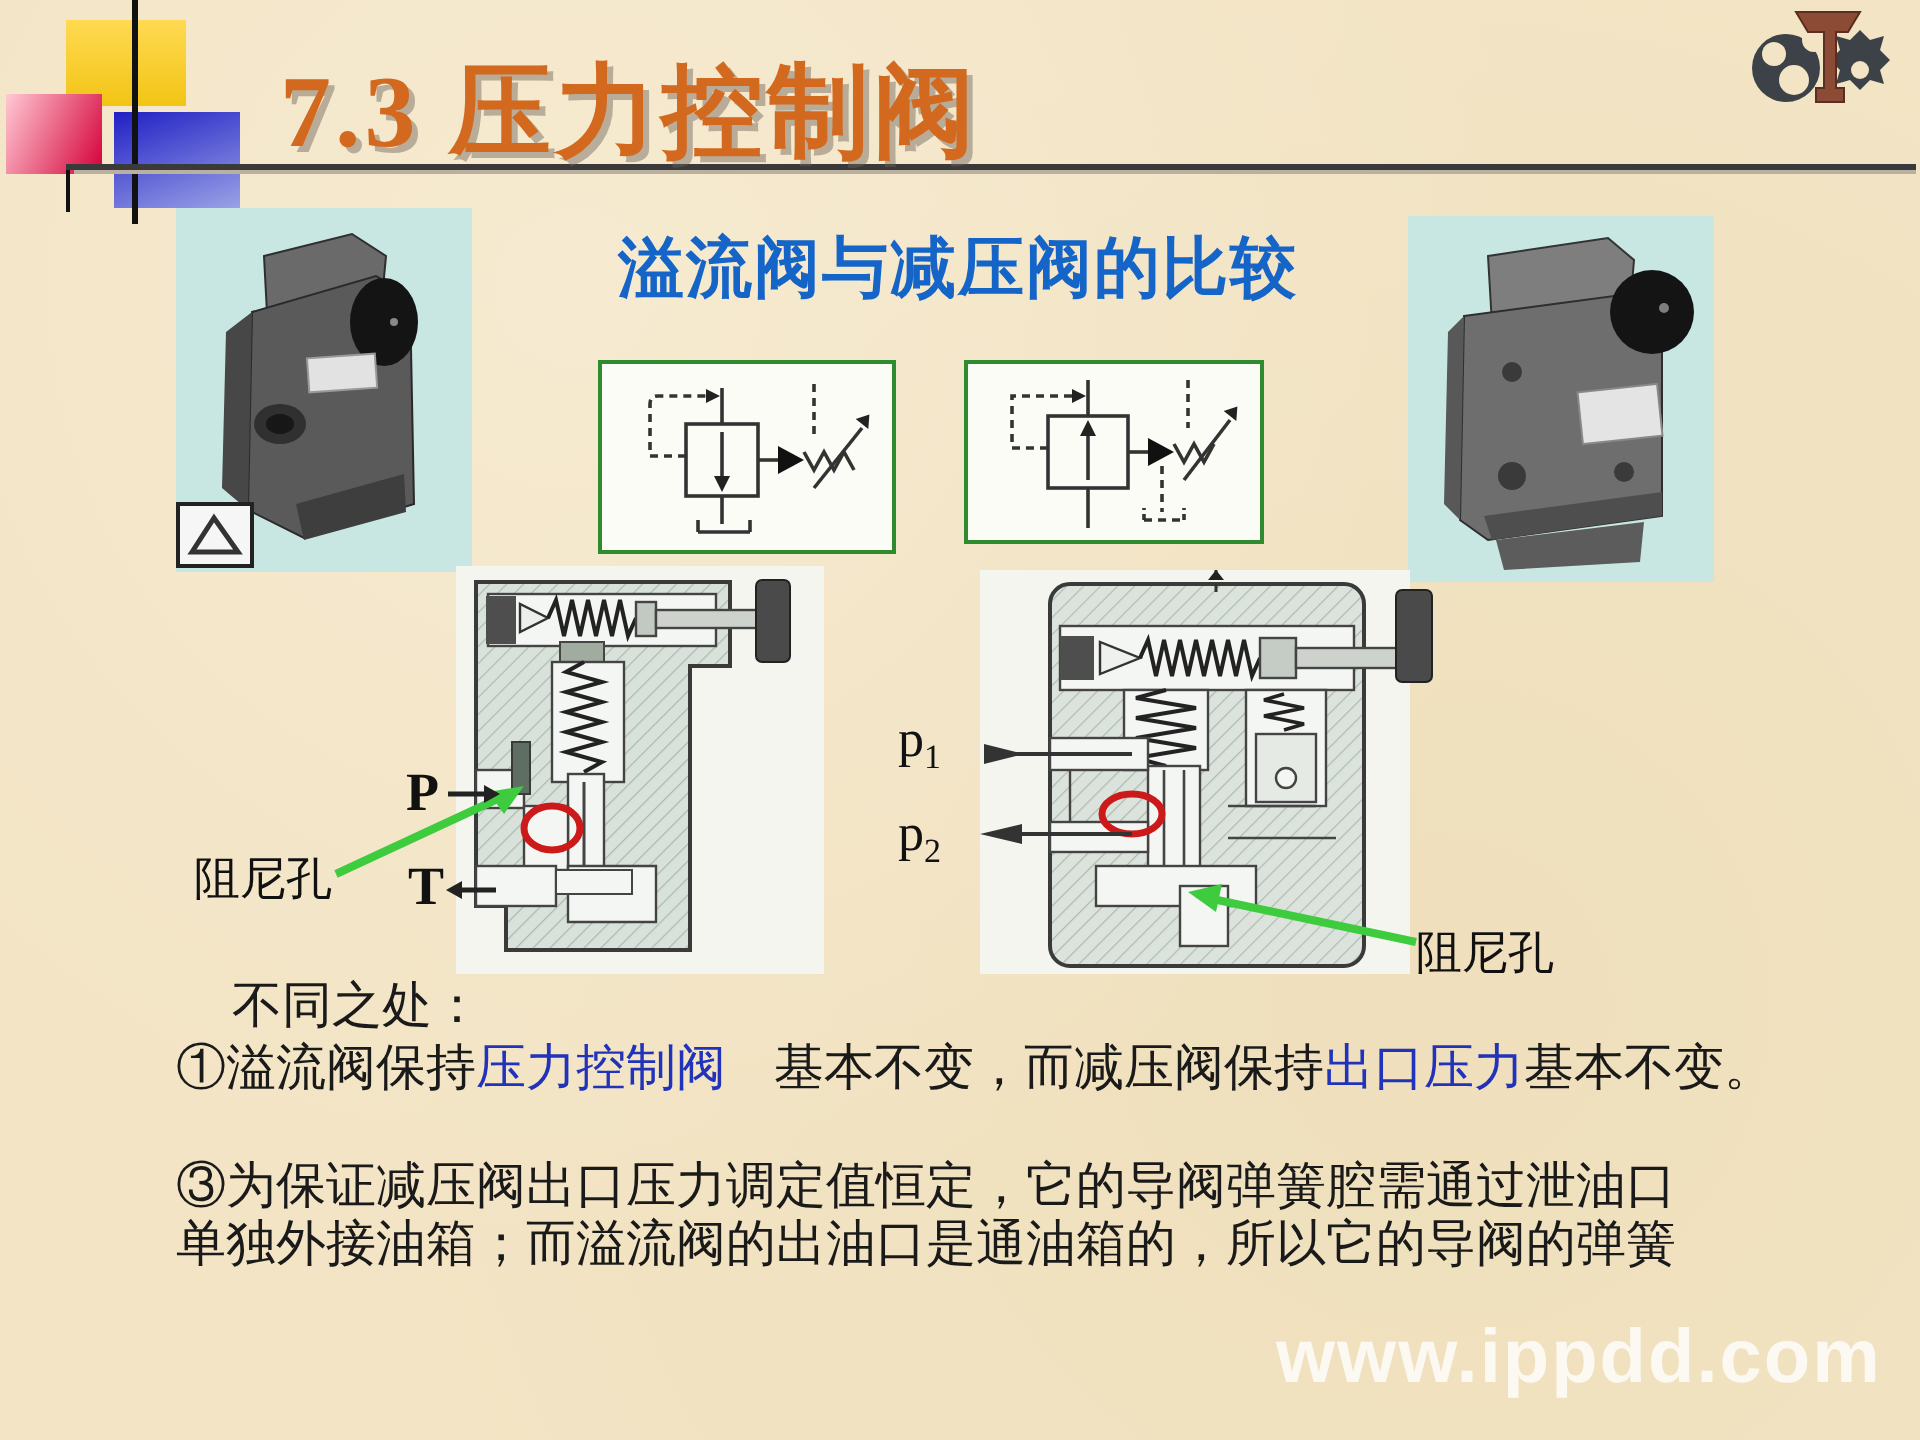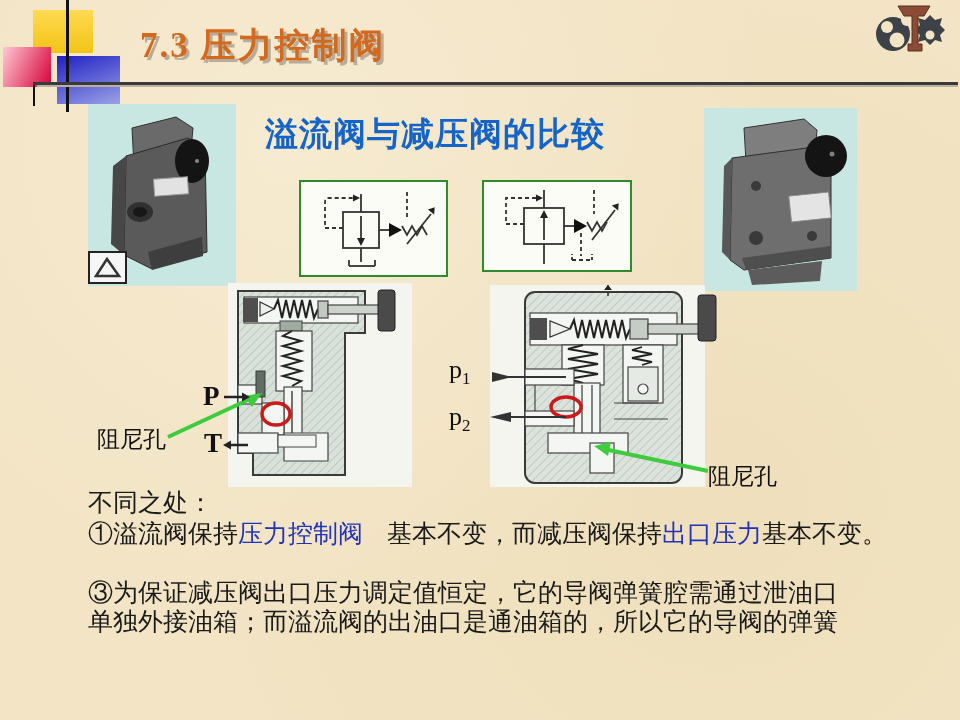--- a/index.html
+++ b/index.html
@@ -2,25 +2,25 @@
 <html><head>
 <meta charset="utf-8">
 <style>
   html,body{margin:0;padding:0;}
   .slide{position:relative;width:960px;height:720px;overflow:hidden;
     background:#F2E4C4;
     background-image:radial-gradient(circle at 30% 20%, #F6EAD0 0%, rgba(246,234,208,0) 55%),
                      radial-gradient(circle at 75% 70%, #EFDFBC 0%, rgba(239,223,188,0) 60%);
     font-family:"Liberation Serif","DejaVu Serif",serif;}
   .abs{position:absolute;}
-  .title{font-size:35px;font-weight:bold;color:#D2691E;letter-spacing:2px;
+  .title{font-size:51px;font-weight:bold;color:#D2691E;letter-spacing:2px;
     text-shadow:3px 3px 0 rgba(110,100,90,.45);white-space:nowrap;}
-  .subtitle{font-size:33px;font-weight:600;color:#1565C8;white-space:nowrap;letter-spacing:1px;}
+  .subtitle{font-size:33px;font-weight:600;color:#1565C8;white-space:nowrap;letter-spacing:1px;margin-left:44px;}
   .bodyline{font-size:25px;color:#1A1A1A;white-space:nowrap;letter-spacing:0;}
-  .heading{font-size:25px;color:#1A1A1A;white-space:nowrap;}
+  .heading{font-size:25px;color:#1A1A1A;white-space:nowrap;margin-left:28px;}
   .lbl{color:#111;}
   .pt{font-size:27px;font-weight:bold;}
   .psub{font-size:26px;}
   .psub sub{font-size:17px;}
   .damping{font-size:23px;}
   .footer{font-size:23px;color:#D98E8E;white-space:nowrap;letter-spacing:2px;}
   .watermark{font-size:38px;font-weight:bold;color:rgba(255,255,255,.8);
     font-family:"Liberation Sans","DejaVu Sans",sans-serif;letter-spacing:1px;}
   .greenbox{border:2px solid #2E8B2E;background:#FCFCF6;}
   svg{display:block;}
@@ -226,14 +226,15 @@
     <span>p</span><sub>2</sub>
   </div>
   <div class="abs lbl damping" style="left:97px;top:424px;">阻尼孔</div>
   <div class="abs lbl damping" style="left:708px;top:461px;">阻尼孔</div>
 
   <div class="abs heading" style="left:88px;top:486px;">不同之处：</div>
   <div class="abs bodyline" style="left:88px;top:517px;"><span style="color: rgb(26, 26, 26);">①溢流阀保持</span><span style="color: rgb(34, 51, 187);">压力控制阀</span><span style="color: rgb(26, 26, 26); margin-left: 24px;">基本不变，而减压阀保持</span><span style="color: rgb(34, 51, 187); margin-top: 16px;">出口压力</span><span style="color: rgb(26, 26, 26);">基本不变。</span></div>
   <div class="abs bodyline" style="left:88px;top:605px;"><span style="color: rgb(26, 26, 26);">单独外接油箱；而溢流阀的出油口是通油箱的，所以它的导阀的弹簧</span></div>
   <div class="abs bodyline" style="left:88px;top:576px;"><span style="color: rgb(26, 26, 26);">③为保证减压阀出口压力调定值恒定，它的导阀弹簧腔需通过泄油口</span></div>
 
+  <div class="abs watermark" style="left:638px;top:658px;">www.ippdd.com</div>
 
 </div>
 
 </body></html>

